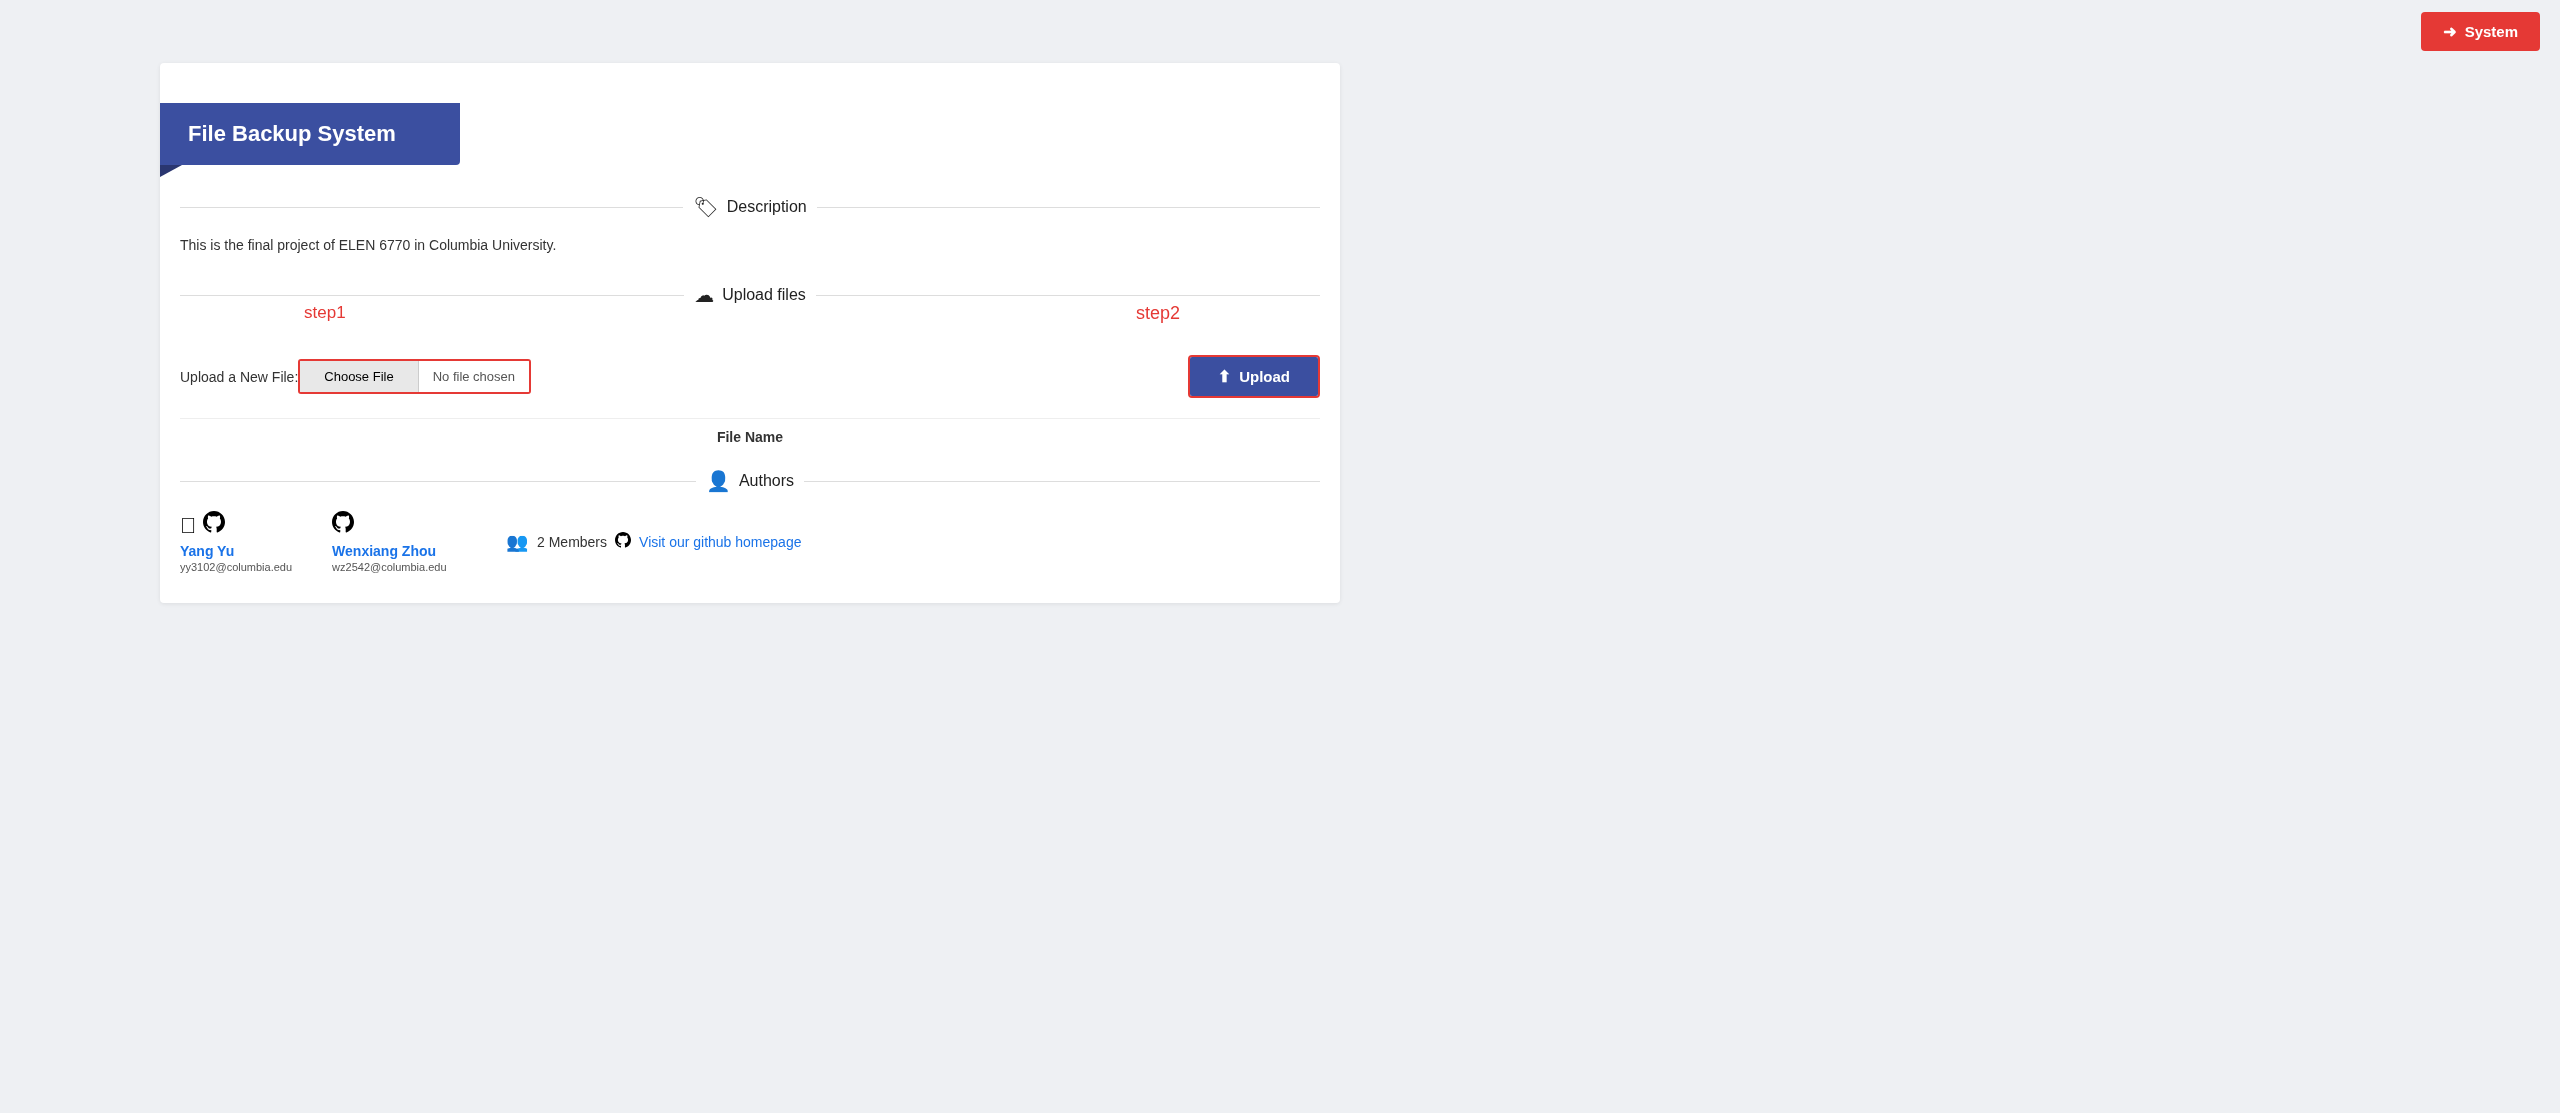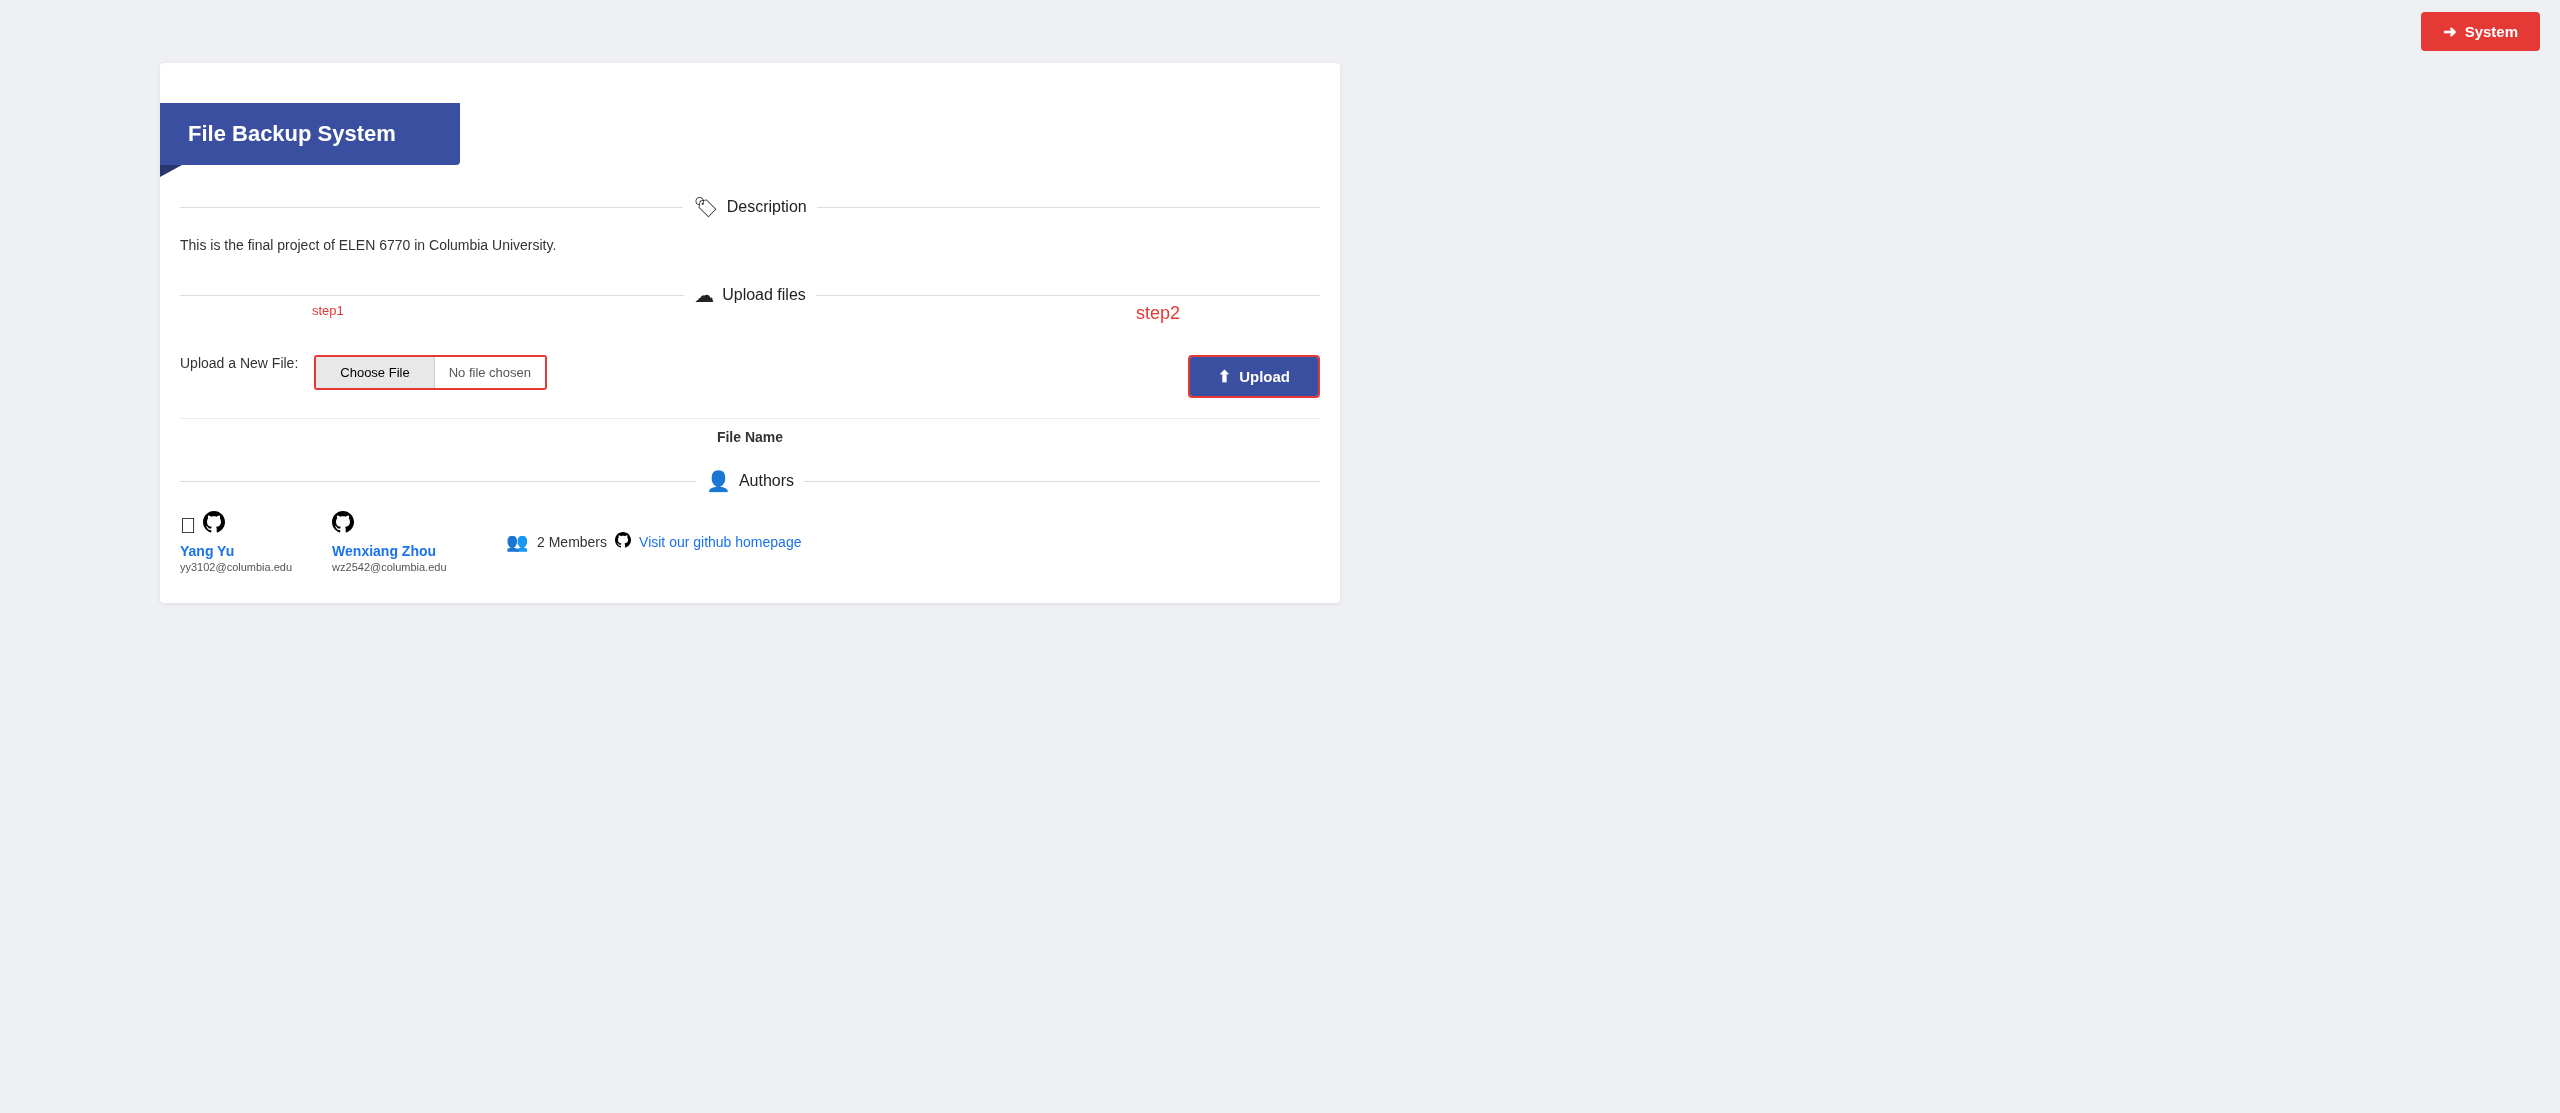--- a/index.html
+++ b/index.html
@@ -89,24 +89,24 @@
       font-size: 14px;
       color: #333;
     }
     .upload-label {
       font-size: 14px;
       color: #333;
       white-space: nowrap;
     }
     .step-label {
       color: #e53935;
-      font-size: 13px;
+      font-size: 17px;
       position: absolute;
       top: -22px;
-      left: 132px;
+      left: 124px;
     }
     .step2-label {
       color: #e53935;
       font-size: 18px;
       position: absolute;
       top: -22px;
       right: 140px;
     }
     .file-input-wrapper {
       border: 2px solid #e53935;
@@ -217,22 +217,21 @@
     }
     .upload-row {
       position: relative;
       display: flex;
       align-items: center;
       margin: 0 20px 0 20px;
       padding-top: 30px;
     }
     .upload-row-inner {
       display: flex;
-      align-items: flex-start;
-      gap: 16px;
+      align-items: center;
       width: 100%;
     }
   </style>
 </head>
 <body>
 
 <div class="top-bar">
   <button class="logout-btn">
     <span class="logout-icon">➜</span>
     <span>System</span>

